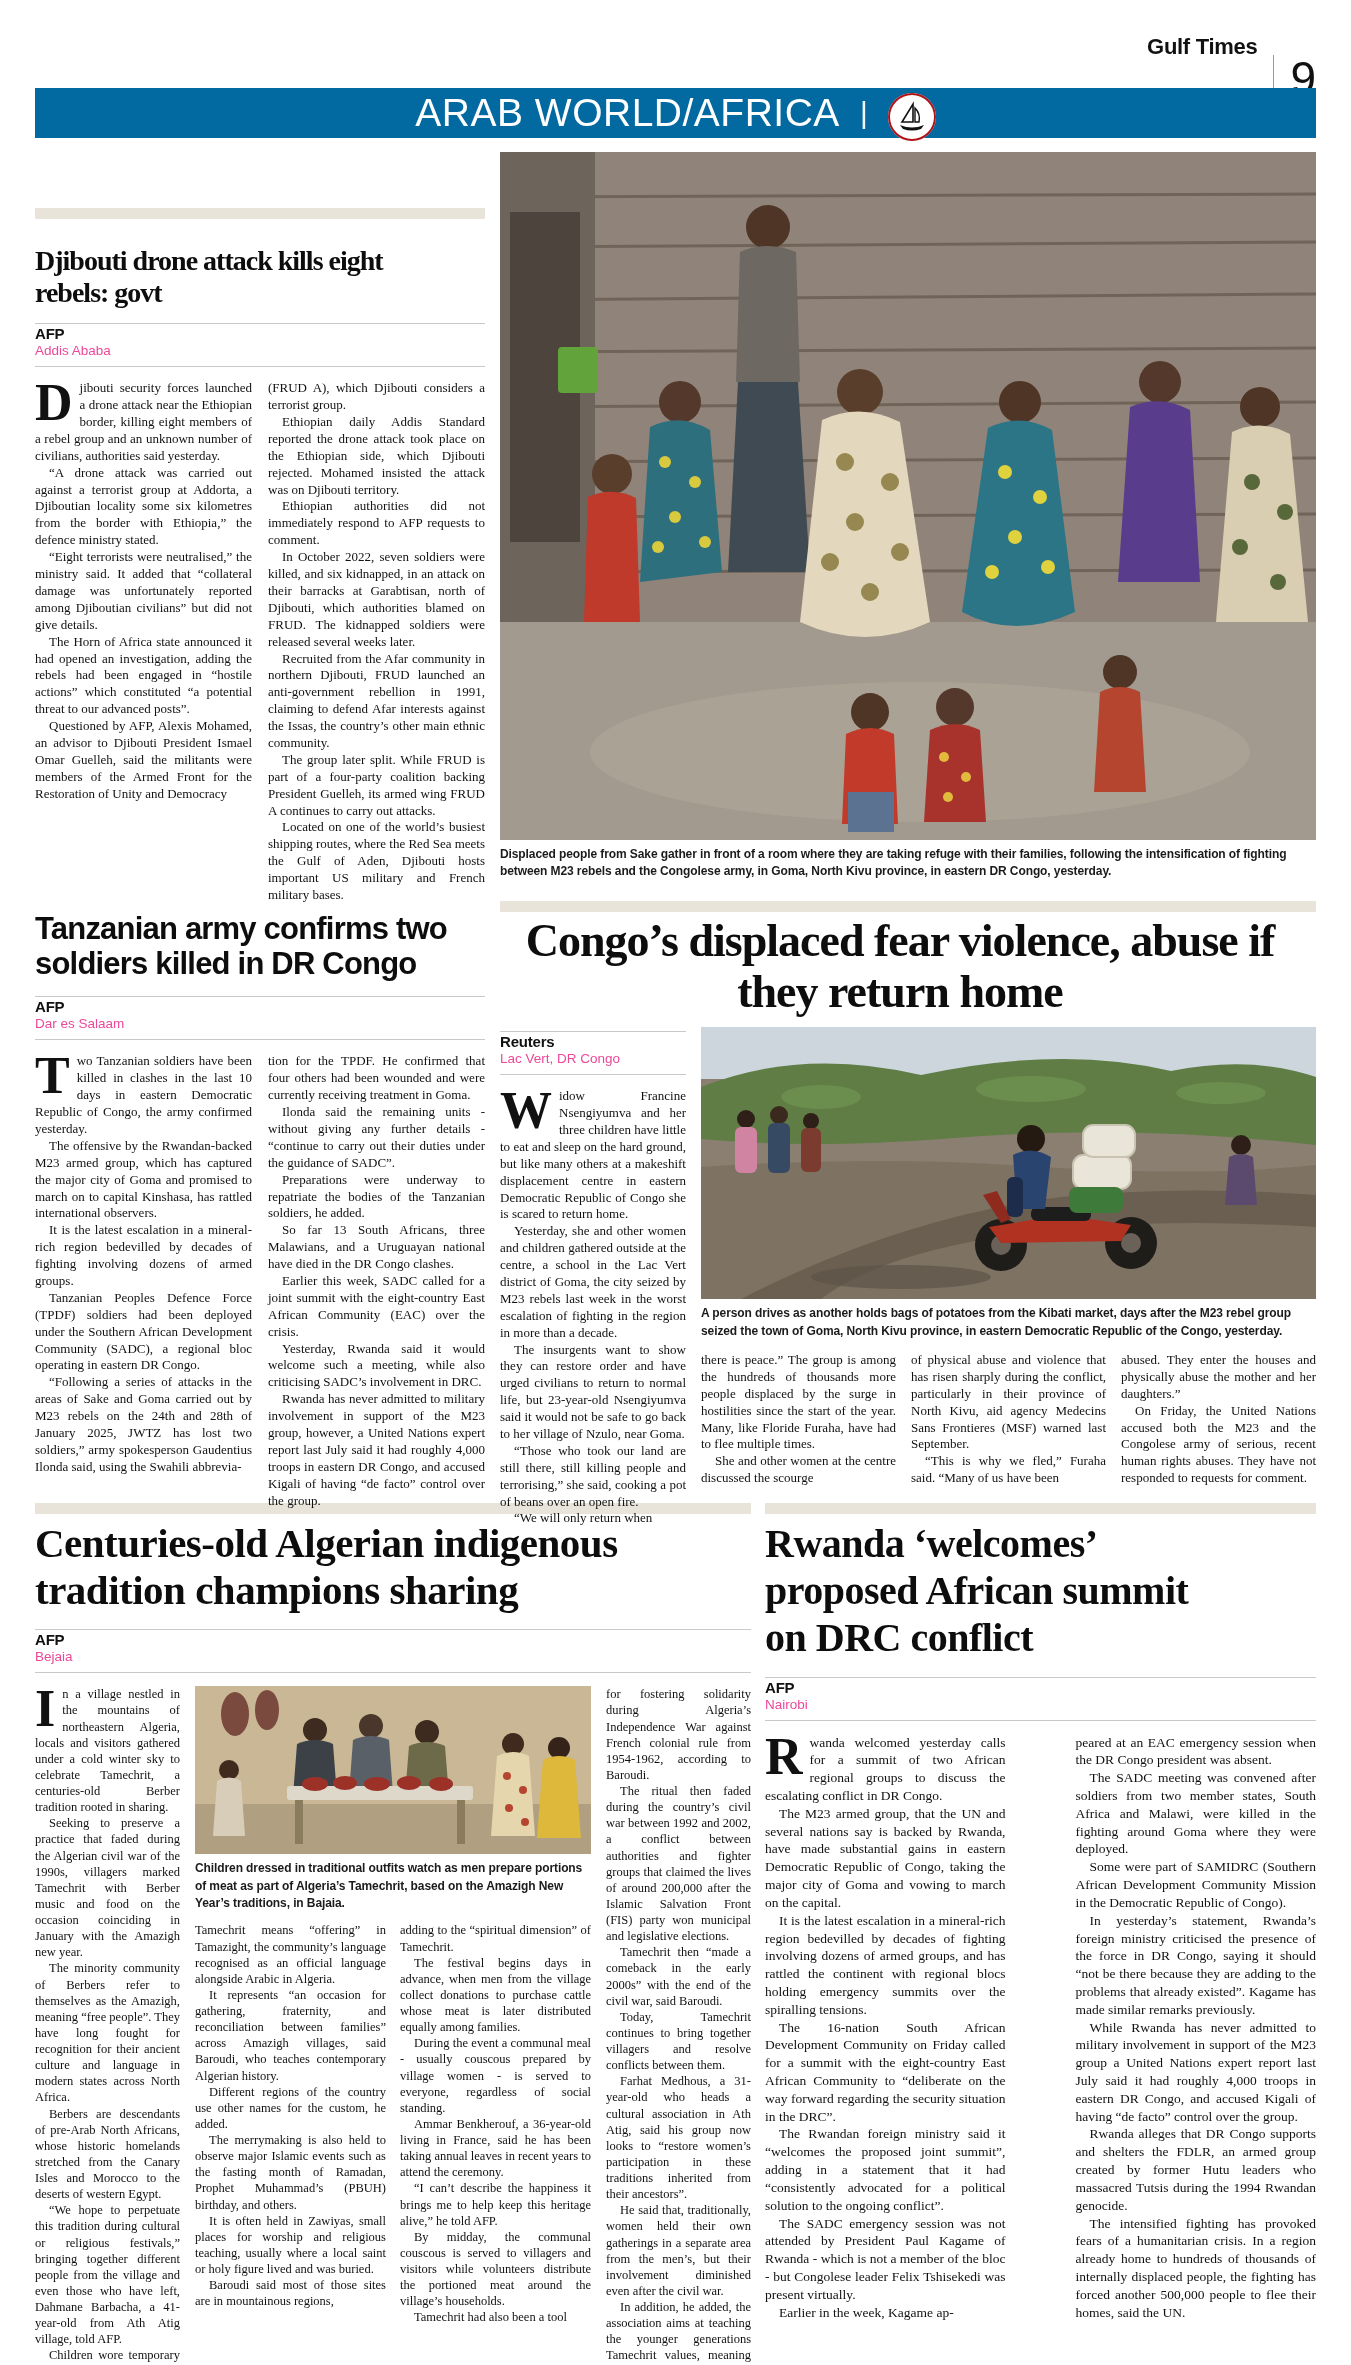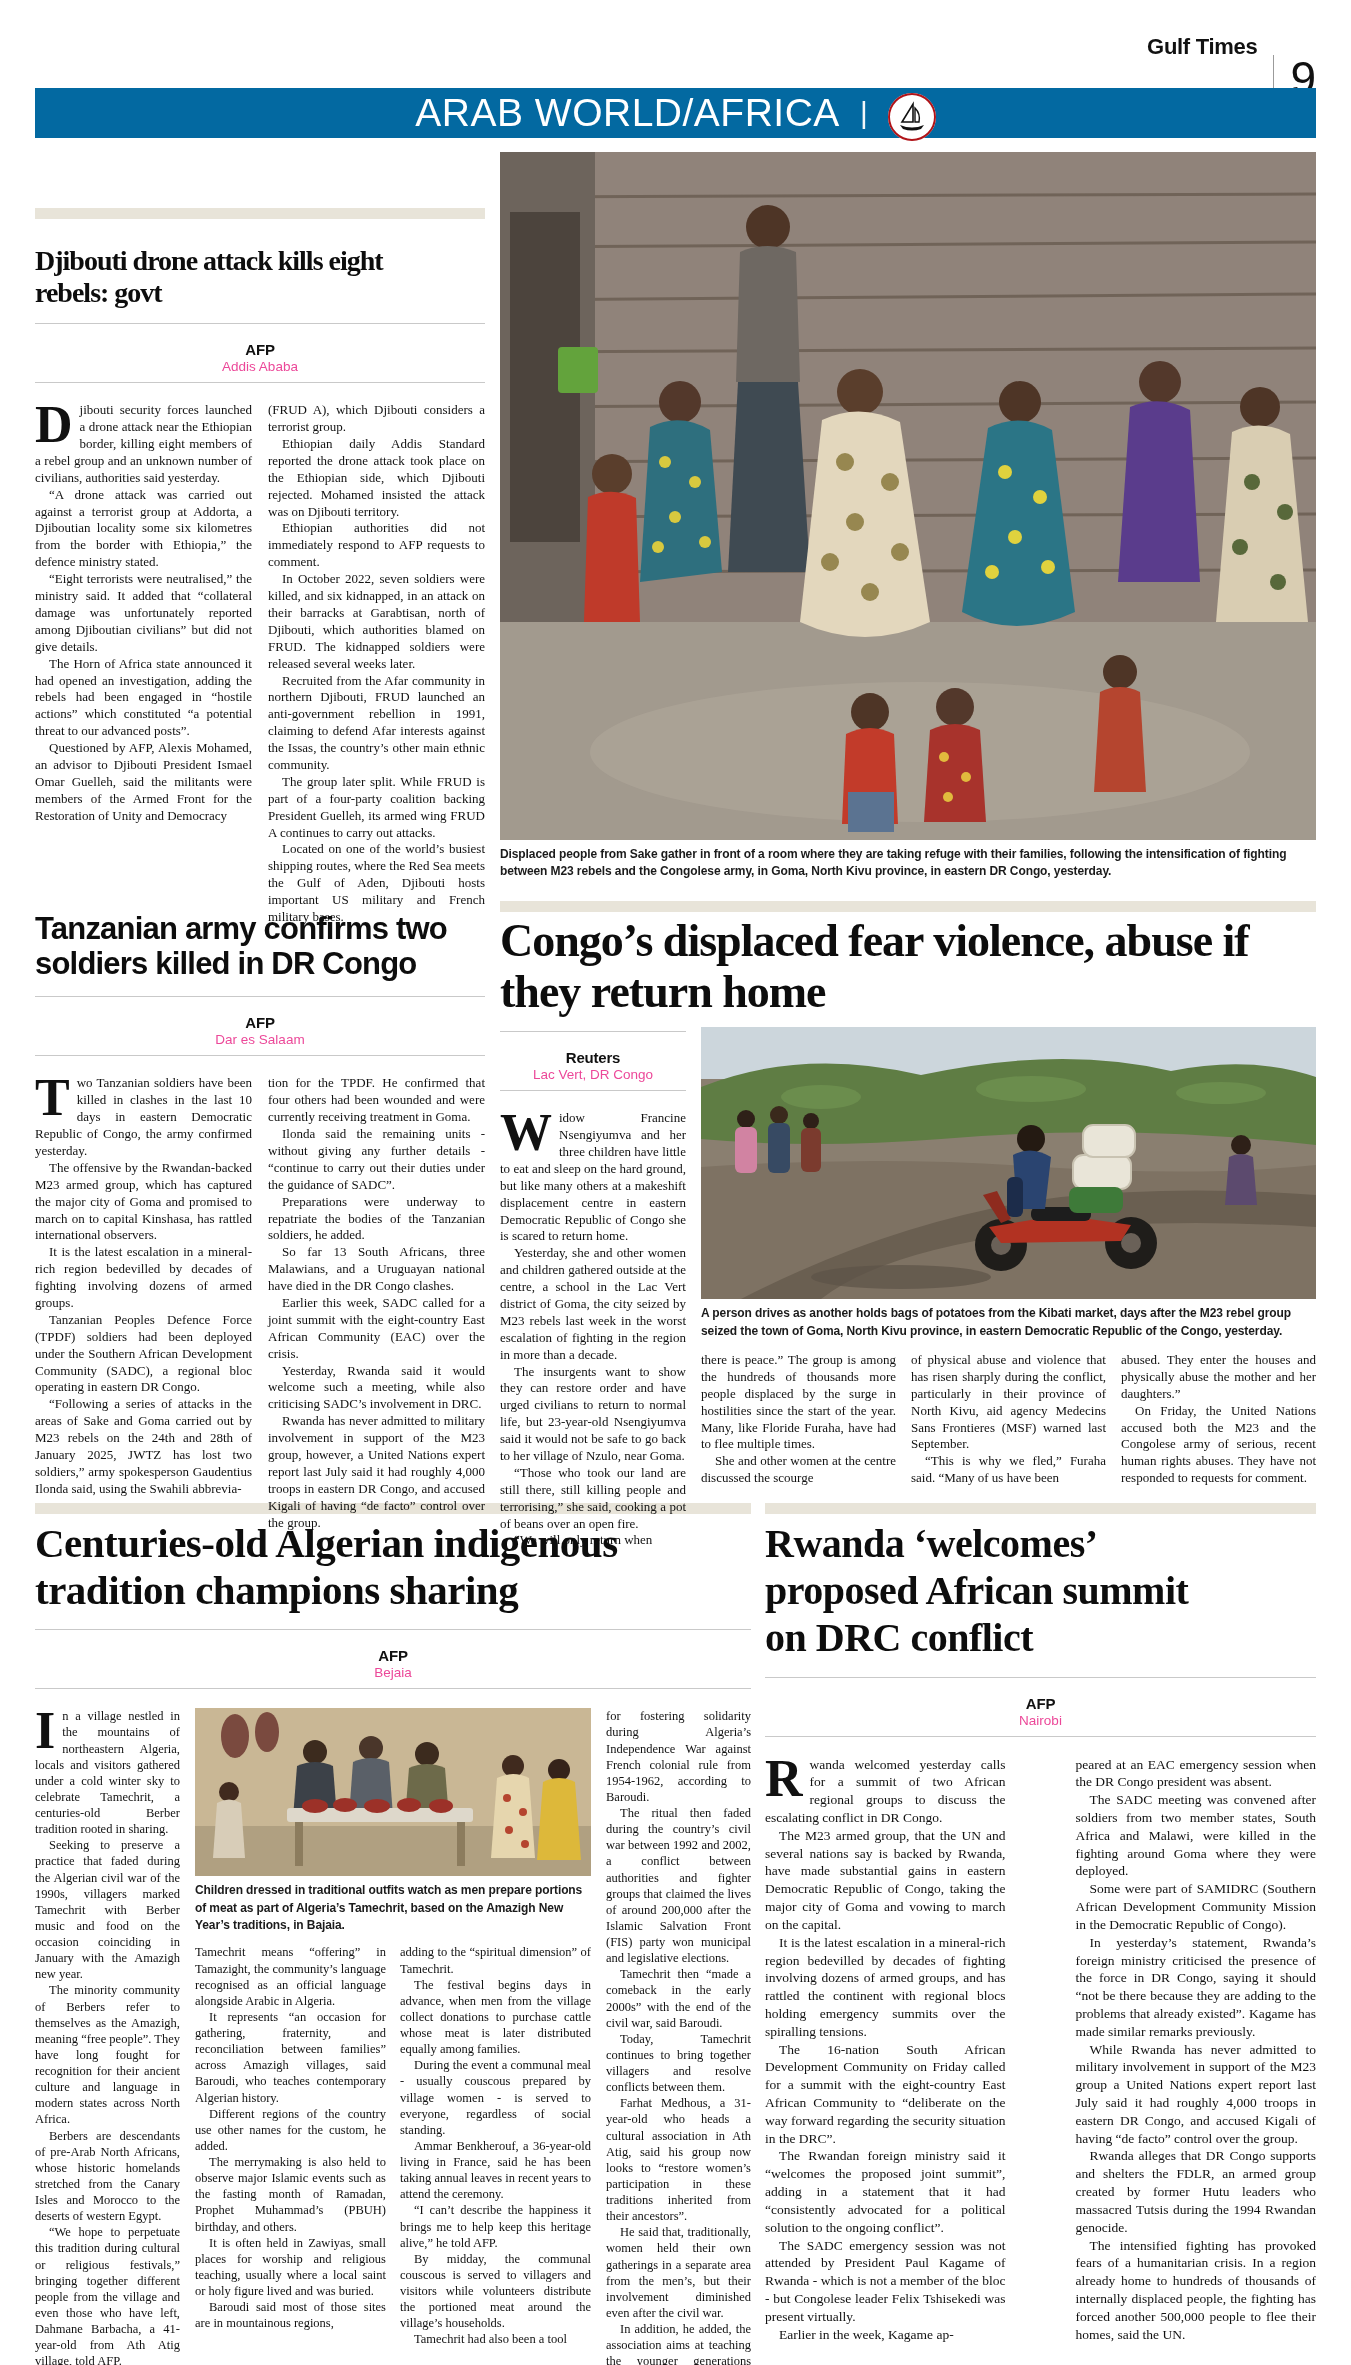--- a/index.html
+++ b/index.html
@@ -26,21 +26,21 @@
 
   
   .kicker-bar{position:absolute;height:11px;background:#e8e4d9;}
 
   
   .headline-serif{font-family:"Liberation Serif",serif;font-weight:bold;color:#0d0d0d;
                   letter-spacing:-1px;margin:0;}
   .headline-sans{font-family:"Liberation Sans",sans-serif;font-weight:bold;color:#0d0d0d;
                  letter-spacing:-0.8px;margin:0;}
   .byline{border-top:1px solid #c9c9c9;border-bottom:1px solid #c9c9c9;
-          padding:17px 0 8px;margin:15px 0 19px;font-family:"Liberation Sans",sans-serif;text-align:center;}
+          padding:1px 0 8px;margin:15px 0 13px;font-family:"Liberation Sans",sans-serif;}
   .byline .src{font-weight:bold;font-size:15px;letter-spacing:-0.2px;}
   .byline .place{font-size:13.5px;color:#ec4899;margin-top:1px;}
   .body-cols{display:flex;gap:16px;}
   .col{flex:1;text-align:justify;font-size:13px;line-height:1.3;}
   .col p{margin:0;text-indent:14px;}
   .col p:first-child{text-indent:0;}
   .col p.lead{text-indent:0;}
   .dropcap{float:left;font-family:"Liberation Serif",serif;font-weight:bold;
            font-size:52px;line-height:40px;padding:3px 7px 0 0;}
   .caption{font-family:"Liberation Sans",sans-serif;font-weight:bold;font-size:12px;
@@ -50,21 +50,21 @@
   
   #djibouti{position:absolute;left:35px;top:226px;width:450px;}
   #djibouti .headline-serif{font-size:28px;line-height:1.13;width:400px;margin-top:19px;}
 
   #top-photo-block{position:absolute;left:500px;top:152px;width:816px;}
 
   #tanzania{position:absolute;left:35px;top:912px;width:450px;}
   #tanzania .headline-sans{font-size:31px;line-height:1.12;}
 
   #congo{position:absolute;left:500px;top:916px;width:816px;}
-  #congo .headline-serif{font-size:46px;line-height:1.1;max-width:800px;}
+  #congo .headline-serif{font-size:46px;line-height:1.1;max-width:800px;text-align:center;}
   .congo-body{display:flex;gap:15px;margin-top:10px;}
   .congo-left{width:186px;flex:none;}
   .congo-left .byline{margin-top:4px;}
   .congo-right{flex:1;min-width:0;}
   .congo-cols{display:flex;gap:15px;margin-top:12px;}
 
   #algeria{position:absolute;left:35px;top:1520px;width:716px;}
   #algeria .headline-serif{font-size:41px;line-height:1.15;letter-spacing:-0.5px;}
   .algeria-body{display:flex;gap:15px;margin-top:2px;}
   .alg-col1{width:145px;flex:none;}

